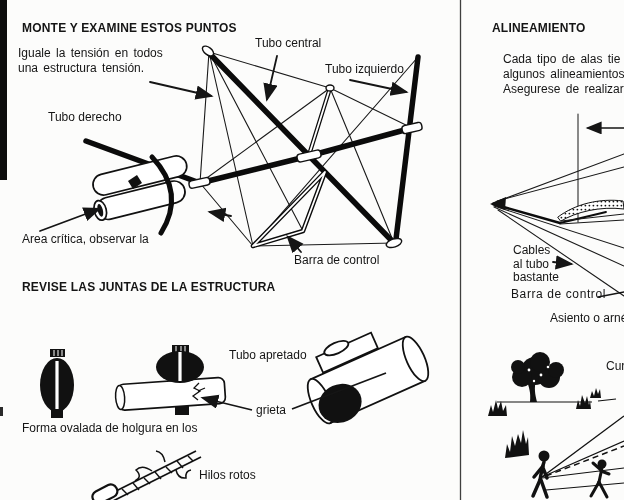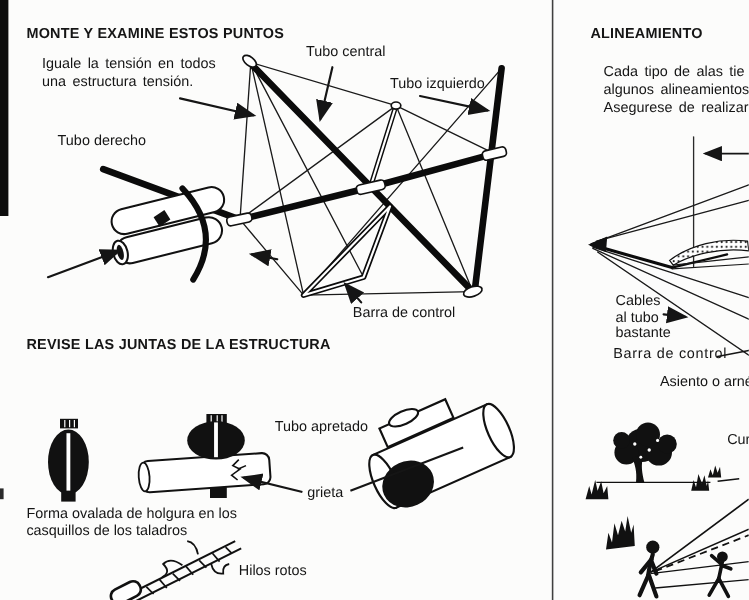--- a/index.html
+++ b/index.html
@@ -225,42 +225,42 @@
       <line x1="601" y1="470" x2="593" y2="463"></line>
       <line x1="601" y1="471" x2="609" y2="474"></line>
       <line x1="599" y1="482" x2="591" y2="496"></line>
       <line x1="599" y1="482" x2="607" y2="497"></line>
     </g>
   </g>
 </svg>
 
 <div class="l h" style="left:22px;top:22px">MONTE Y EXAMINE ESTOS PUNTOS</div>
 
-<div class="l ml lh15 ws" style="left:35px;top:46px">
+<div class="l ml lh15 ws" style="left:18px;top:46px">
   <div>Iguale la tensión en todos</div>
   <div>una estructura tensión.</div>
 </div>
 
 <div class="l" style="left:255px;top:37px">Tubo central</div>
 <div class="l" style="left:325px;top:63px">Tubo izquierdo</div>
 <div class="l" style="left:48px;top:111px">Tubo derecho</div>
 
 <div class="l ml lh14" style="left:22px;top:232px">
+  <div>Area crítica, observar la</div>
 </div>
 
 <div class="l" style="left:294px;top:254px">Barra de control</div>
 
 <div class="l h" style="left:22px;top:281px">REVISE LAS JUNTAS DE LA ESTRUCTURA</div>
 
 <div class="l" style="left:229px;top:349px">Tubo apretado</div>
 <div class="l" style="left:256px;top:404px">grieta</div>
 
 <div class="l ml lh14" style="left:22px;top:421px">
   <div>Forma ovalada de holgura en los</div>
-  <div>casquillos de los taladros</div>
 </div>
 
 <div class="l" style="left:199px;top:469px">Hilos rotos</div>
 
 <div class="l h" style="left:492px;top:22px">ALINEAMIENTO</div>
 
 <div class="l ml lh15 ws" style="left:503px;top:52px">
   <div>Cada tipo de alas tie</div>
   <div>algunos alineamientos</div>
   <div>Asegurese de realizar c</div>

